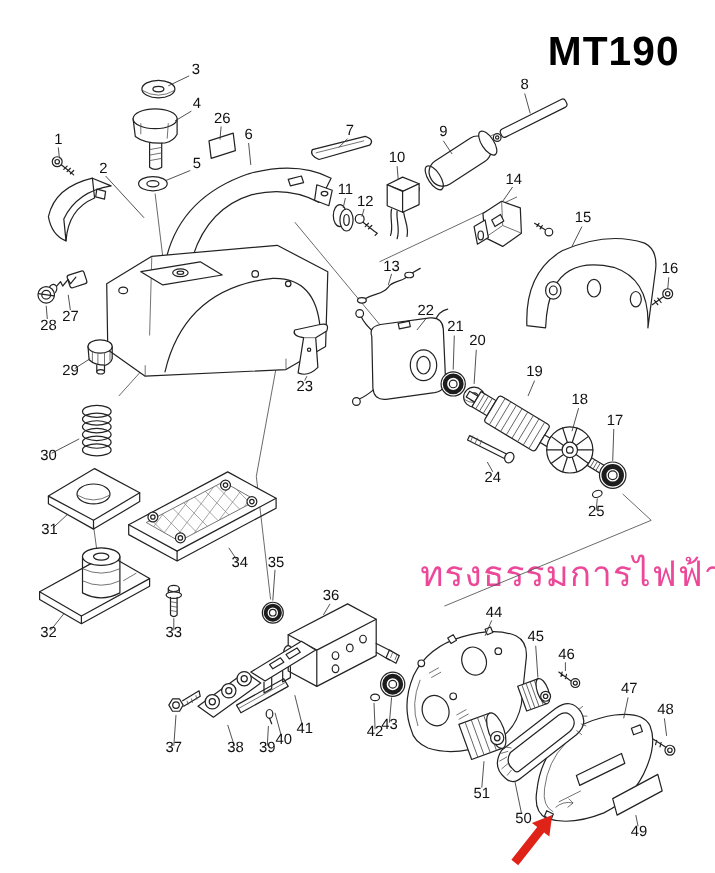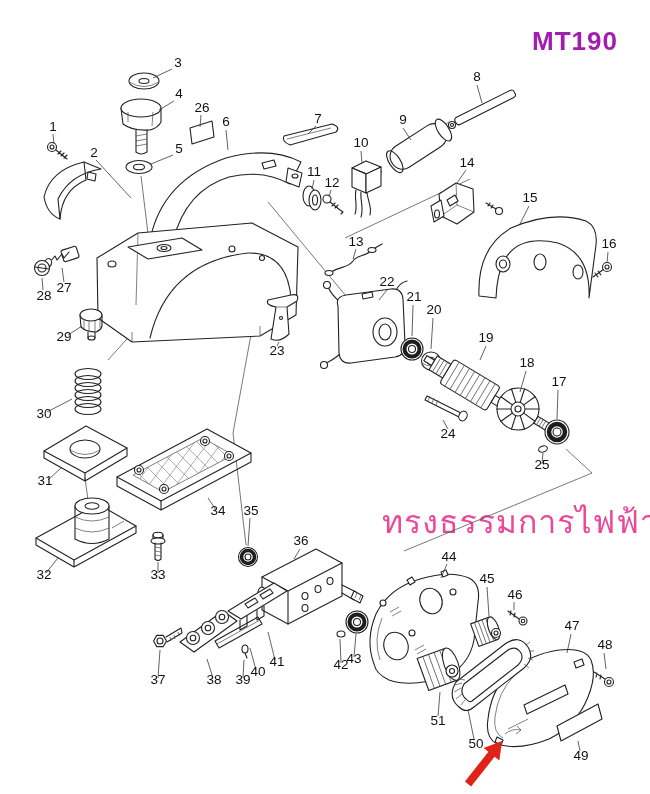--- a/index.html
+++ b/index.html
@@ -3,21 +3,21 @@
 <meta charset="utf-8">
 <style>
   html,body { margin:0; padding:0; background:#888; }
   .stage {
     position:relative; width:650px; height:794px; margin:0 auto;
     background:#ffffff; overflow:hidden;
     font-family:"Liberation Sans", sans-serif;
   }
   .title {
     position:absolute; top:26px; right:32px;
-    font-size:26px; font-weight:bold; letter-spacing:1px; color:#a21caf;
+    font-size:37px; font-weight:bold; letter-spacing:1px; color:#000000;
   }
   .watermark {
     position:absolute; left:382px; top:496px;
     font-size:32px; color:#ec4899; white-space:nowrap; letter-spacing:1px;
     user-select:none;
   }
   svg.diagram { position:absolute; left:0; top:0; }
   svg .p  { fill:#ffffff; stroke:#222222; stroke-width:1.1; stroke-linejoin:round; stroke-linecap:round; }
   svg .nf { fill:none;    stroke:#222222; stroke-width:1.1; stroke-linejoin:round; stroke-linecap:round; }
   svg .thin2 { fill:none; stroke:#4a4a4a; stroke-width:0.7; }

